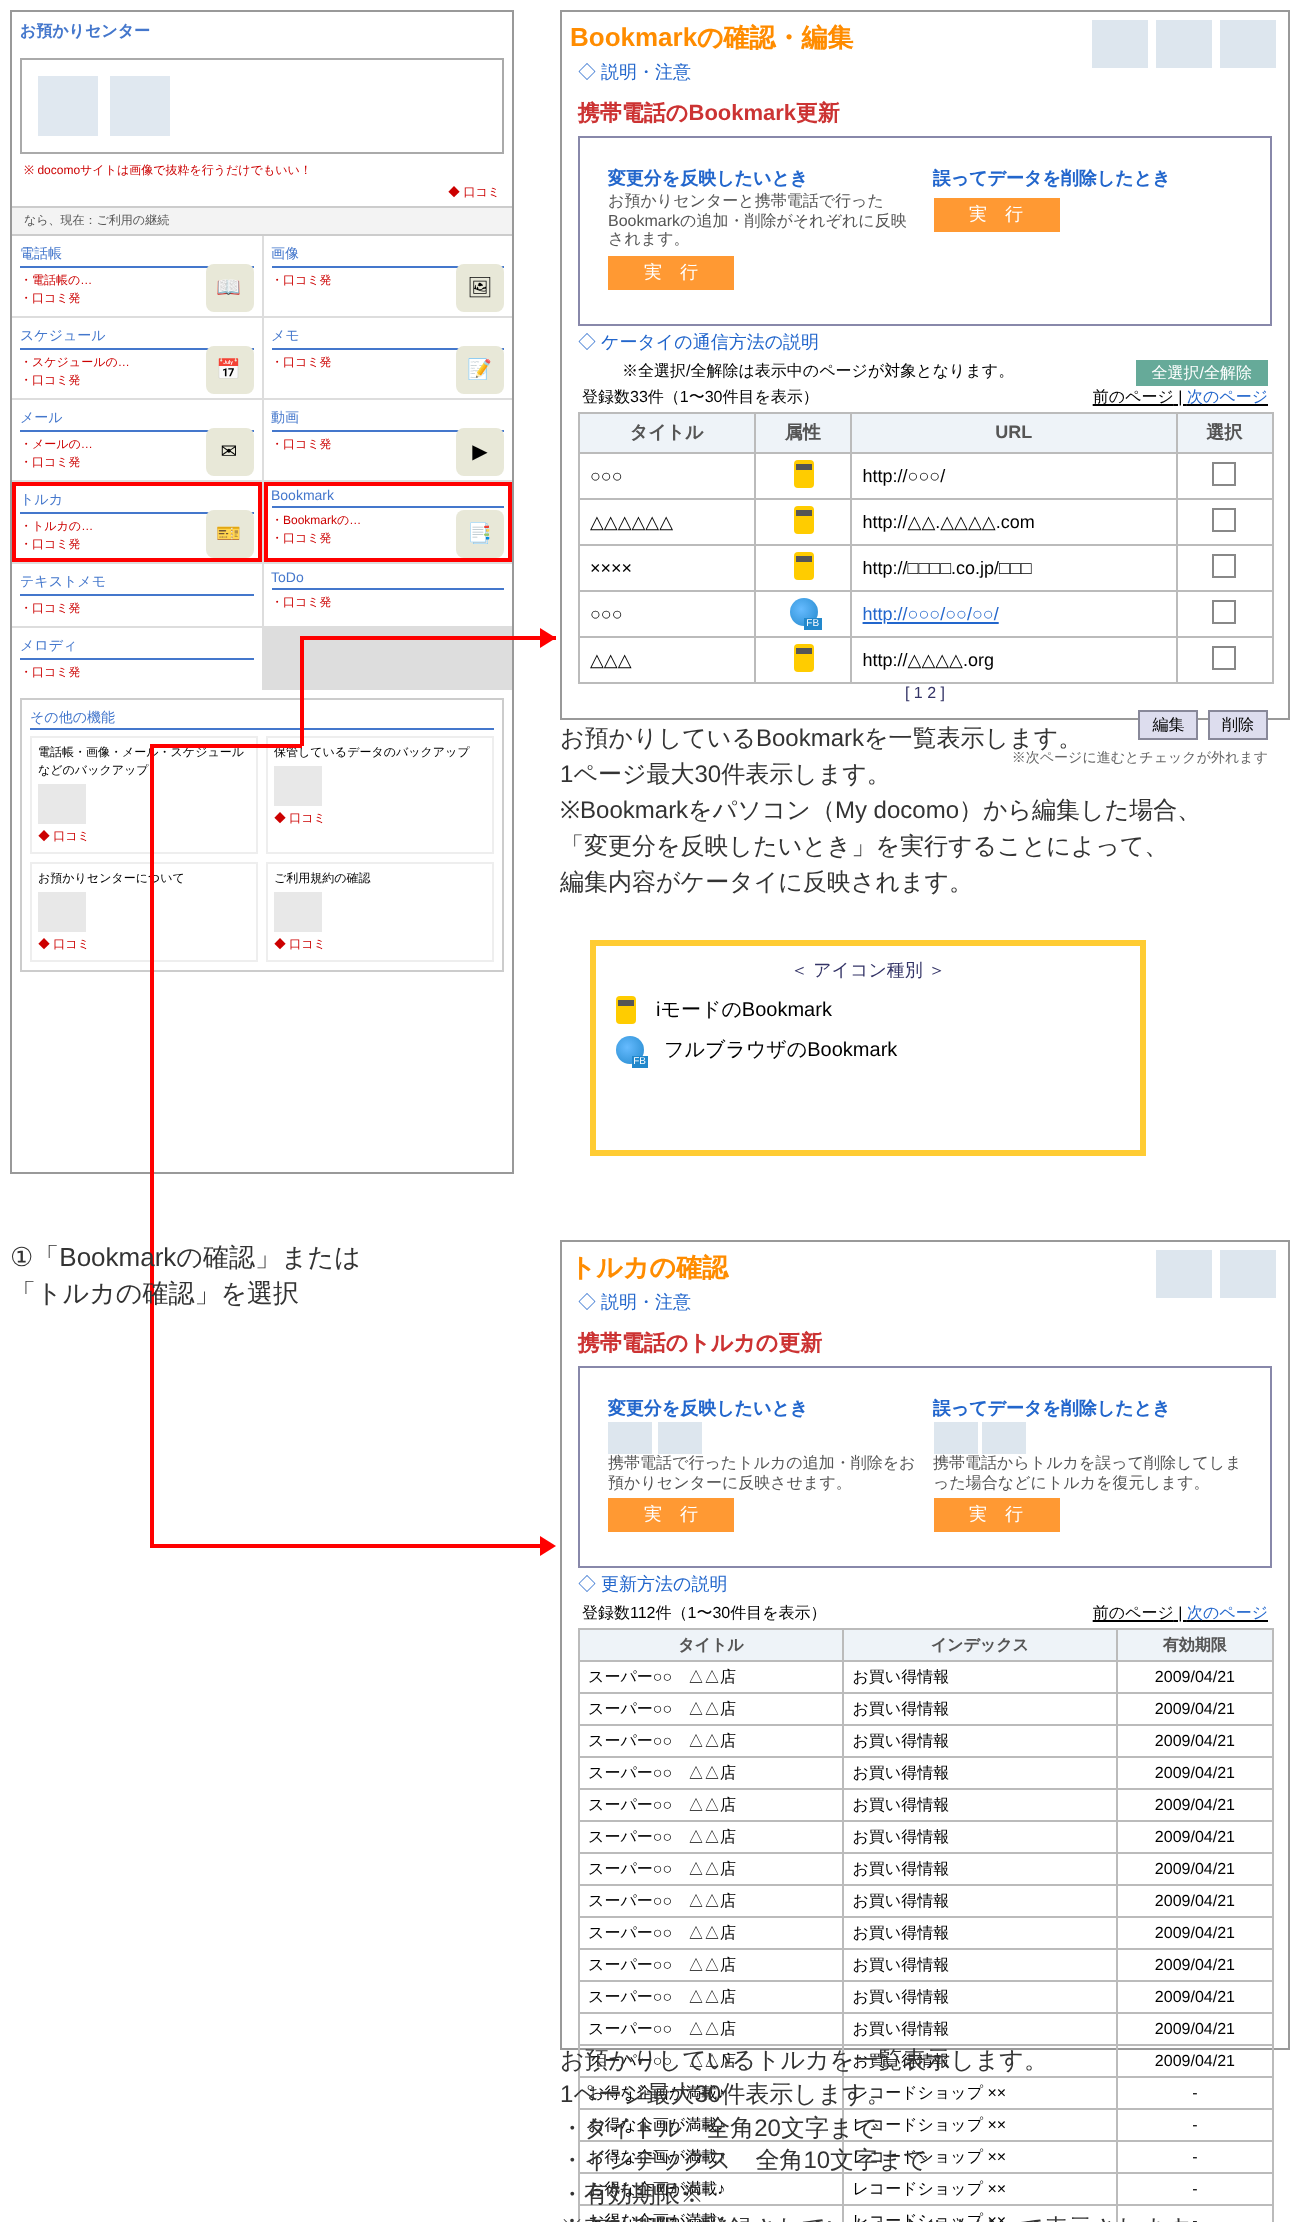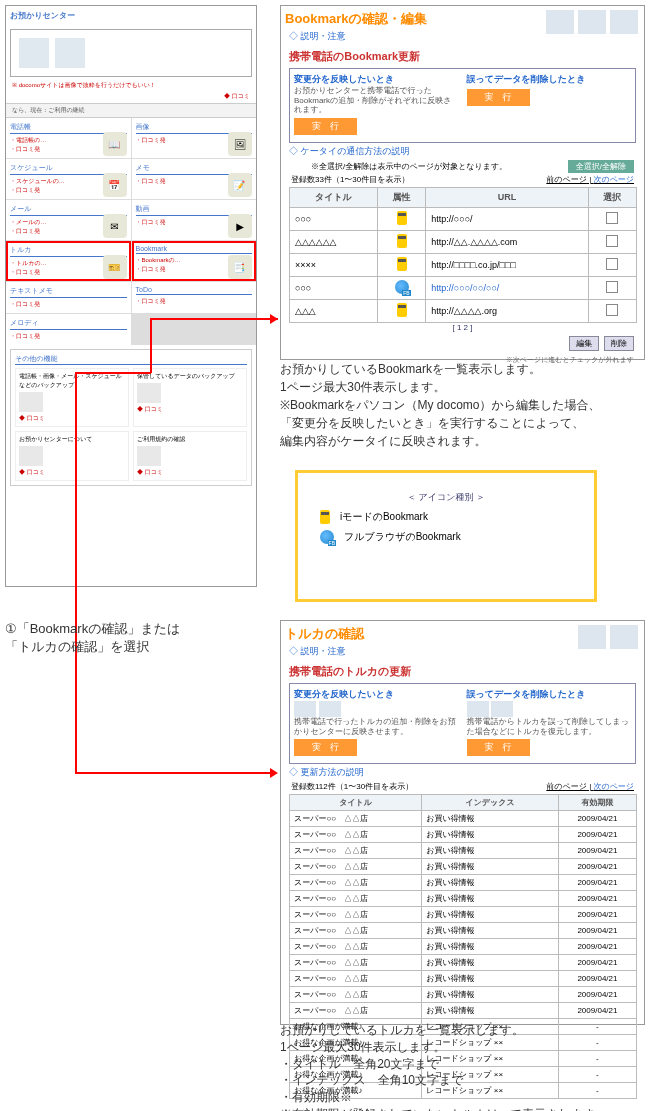--- a/index.html
+++ b/index.html
@@ -26,21 +26,21 @@
 .lp-sub-icon { width: 24px; height: 20px; background: #e8e8e8; margin: 2px 0; }
 
 .caption-1 { position: absolute; left: 5px; top: 620px; font-size: 13px; color: #333; }
 
 .bm-panel { left: 280px; top: 5px; width: 355px; height: 345px; padding: 4px; }
 .bm-title { color: #ff8c00; font-weight: bold; font-size: 13px; }
 .bm-head-imgs { position: absolute; right: 6px; top: 4px; display: flex; gap: 4px; }
 .bm-head-img { width: 28px; height: 24px; background: #dde6ee; }
 .bm-help { color: #2266cc; font-size: 9px; margin: 2px 4px; }
 .bm-h2 { color: #cc3333; font-weight: bold; font-size: 11px; margin: 6px 4px 4px; }
-.bm-box { border: 1px solid #88a; margin: 0 4px; padding: 4px; display: flex; gap: 8px; }
+.bm-box { border: 1px solid #88a; margin: 0 4px; padding: 14px; display: flex; gap: 8px; }
 .bm-col { flex: 1; }
 .bm-col-title { color: #2266cc; font-weight: bold; font-size: 9px; }
 .bm-col-text { font-size: 8px; color: #555; line-height: 1.2; }
 .bm-btn { background: #ff9933; color: #fff; border: none; padding: 2px 18px; font-size: 9px; margin: 3px 0; }
 .bm-note { font-size: 8px; text-align: left; margin: 3px 20px; }
 .bm-selbtn { background: #6a9; color: #fff; border: none; padding: 1px 8px; font-size: 8px; float: right; }
 .bm-paging { font-size: 8px; text-align: right; clear: both; margin: 2px 6px; text-decoration: underline; }
 .bm-paging a { color: #2266cc; }
 .bm-table { width: 348px; border-collapse: collapse; margin: 0 4px; font-size: 9px; }
 .bm-table th, .bm-table td { border: 1px solid #bbb; padding: 3px 5px; text-align: left; }
@@ -49,21 +49,21 @@
 .bm-icon-im::before { content: ""; position: absolute; left: 1px; top: 2px; width: 8px; height: 3px; background: #555; }
 .bm-icon-fb { display: inline-block; width: 14px; height: 14px; background: radial-gradient(circle at 40% 40%, #6bf, #28c); border-radius: 50%; position: relative; }
 .bm-icon-fb::after { content: "FB"; position: absolute; right: -2px; bottom: -2px; font-size: 5px; color: #fff; background: #28c; padding: 0 1px; }
 .bm-cb { width: 10px; height: 10px; border: 1px solid #888; display: inline-block; }
 .bm-edit-row { text-align: right; margin: 4px 6px; }
 .bm-pill { background: #dde; border: 1px solid #889; padding: 1px 6px; font-size: 8px; margin-left: 2px; }
 .bm-small { font-size: 7px; color: #666; text-align: right; margin: 0 6px; }
 
 .caption-2 { position: absolute; left: 280px; top: 360px; font-size: 12px; color: #333; width: 360px; line-height: 1.5; }
 
-.legend { position: absolute; left: 295px; top: 470px; width: 260px; height: 90px; border: 3px solid #ffcc33; padding: 18px; font-size: 10px; }
+.legend { position: absolute; left: 295px; top: 470px; width: 260px; height: 90px; border: 3px solid #ffcc33; padding: 6px; font-size: 10px; }
 .legend-title { color: #336; text-align: center; font-size: 9px; }
 .legend-row { display: flex; align-items: center; gap: 10px; margin: 6px 4px; }
 
 .tr-panel { left: 280px; top: 620px; width: 355px; height: 395px; padding: 4px; }
 .tr-box-imgs { width: 22px; height: 16px; background: #dde6ee; display: inline-block; vertical-align: middle; }
 .tr-table { width: 348px; border-collapse: collapse; margin: 2px 4px; font-size: 8px; }
 .tr-table th, .tr-table td { border: 1px solid #bbb; padding: 2px 4px; }
 .tr-table th { background: #eef3f8; color: #555; text-align: center; }
 
 .caption-3 { position: absolute; left: 280px; top: 1022px; font-size: 12px; color: #333; width: 360px; line-height: 1.4; }
@@ -240,21 +240,21 @@
           </tr>
           <tr>
             <td>××××</td>
             <td style="text-align:center"><span class="bm-icon-im"></span></td>
             <td>http://□□□□.co.jp/□□□</td>
             <td style="text-align:center"><span class="bm-cb"></span></td>
           </tr>
           <tr>
             <td>○○○</td>
             <td style="text-align:center"><span class="bm-icon-fb"></span></td>
-            <td><a style="color:#2266cc;">http://○○○/○○/○○/</a></td>
+            <td><a style="color:#2266cc;text-decoration:underline">http://○○○/○○/○○/</a></td>
             <td style="text-align:center"><span class="bm-cb"></span></td>
           </tr>
           <tr>
             <td>△△△</td>
             <td style="text-align:center"><span class="bm-icon-im"></span></td>
             <td>http://△△△△.org</td>
             <td style="text-align:center"><span class="bm-cb"></span></td>
           </tr>
         </tbody>
     </table>

